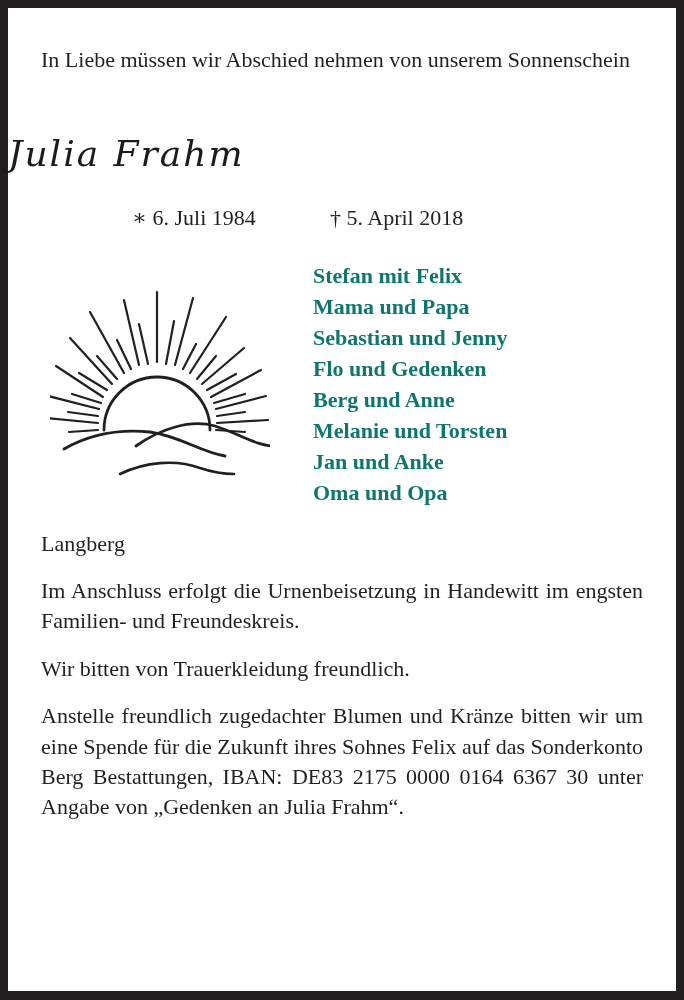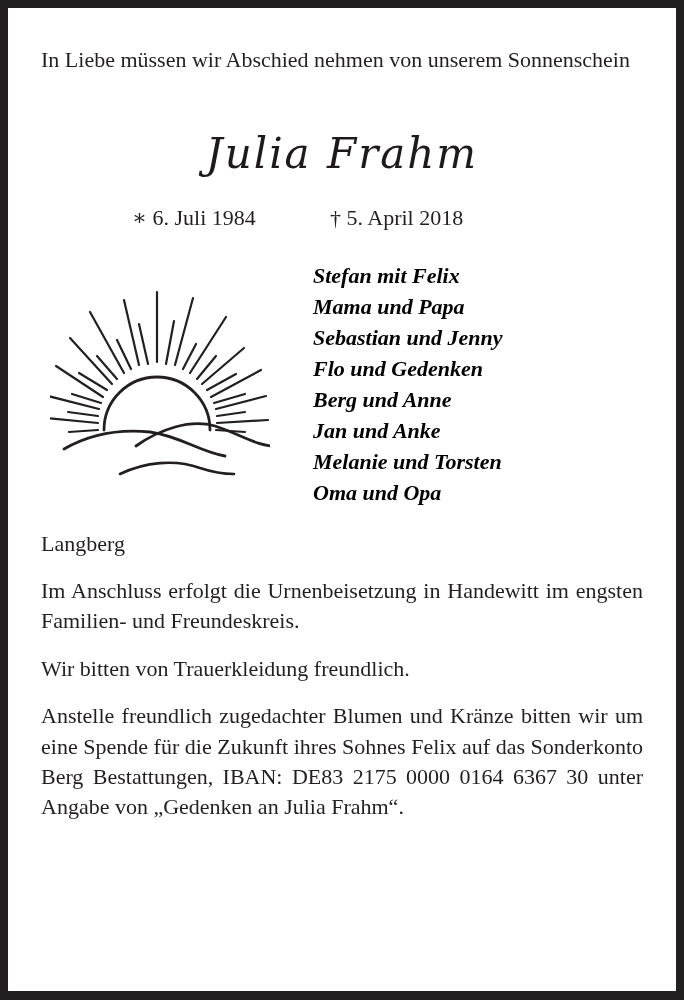--- a/index.html
+++ b/index.html
@@ -15,41 +15,39 @@
     width: 668px; height: 983px;
     background: #ffffff;
   }
   .intro {
     position: absolute; left: 33px; top: 36px; width: 605px;
     font-size: 22px; line-height: 31px;
     text-align: justify;
   }
   .name {
     position: absolute; left: 0; width: 668px; top: 108px;
-    text-align: center;
     font-family: "DejaVu Serif", "Liberation Serif", serif;
     font-style: italic;
-    font-size: 42px; line-height: 76px;
+    font-size: 36px; line-height: 76px;
     letter-spacing: 2px;
     color: #1e1a1b;
   }
   .dates {
     position: absolute; top: 195px; left: 0; width: 668px;
     font-size: 22px; line-height: 30px;
   }
   .dates .born { position: absolute; left: 124px; white-space: nowrap; }
   .dates .died { position: absolute; left: 322px; white-space: nowrap; }
   .sun {
     position: absolute; left: 42px; top: 276px; width: 220px; height: 200px;
   }
   .mourners {
     position: absolute; left: 305px; top: 252px;
     font-size: 22px; line-height: 31px; font-weight: bold;
-    color: #000000;
-    font-style: italic;
+    color: #0f766e;
   }
   .mourners div { white-space: nowrap; }
   .body-text {
     position: absolute; left: 33px; width: 602px; top: 521px;
     font-size: 22px; line-height: 30.2px;
   }
   .body-text p {
     margin: 0 0 17.5px 0;
     text-align: justify;
   }
@@ -110,22 +108,22 @@
 
     <path d="M70 190 C 95 178, 125 175, 150 184 C 165 189, 175 190, 184 190" stroke-width="2.6"></path>
   </svg>
 
   <div class="mourners">
     <div>Stefan mit Felix</div>
     <div>Mama und Papa</div>
     <div>Sebastian und Jenny</div>
     <div>Flo und Gedenken</div>
     <div>Berg und Anne</div>
+    <div>Melanie und Torsten</div>
     <div>Jan und Anke</div>
-    <div>Melanie und Torsten</div>
     <div>Oma und Opa</div>
   </div>
 
   <div class="body-text">
     <p class="place">Langberg</p>
     <p>Im Anschluss erfolgt die Urnenbeisetzung in Handewitt im engsten Familien- und Freundeskreis.</p>
     <p>Wir bitten von Trauerkleidung freundlich.</p>
     <p>Anstelle freundlich zugedachter Blumen und Kränze bitten wir um eine Spende für die Zukunft ihres Sohnes Felix auf das Sonderkonto Berg Bestattungen, IBAN: DE83 2175 0000 0164 6367 30 unter Angabe von „Gedenken an Julia Frahm“.</p>
   </div>
 

